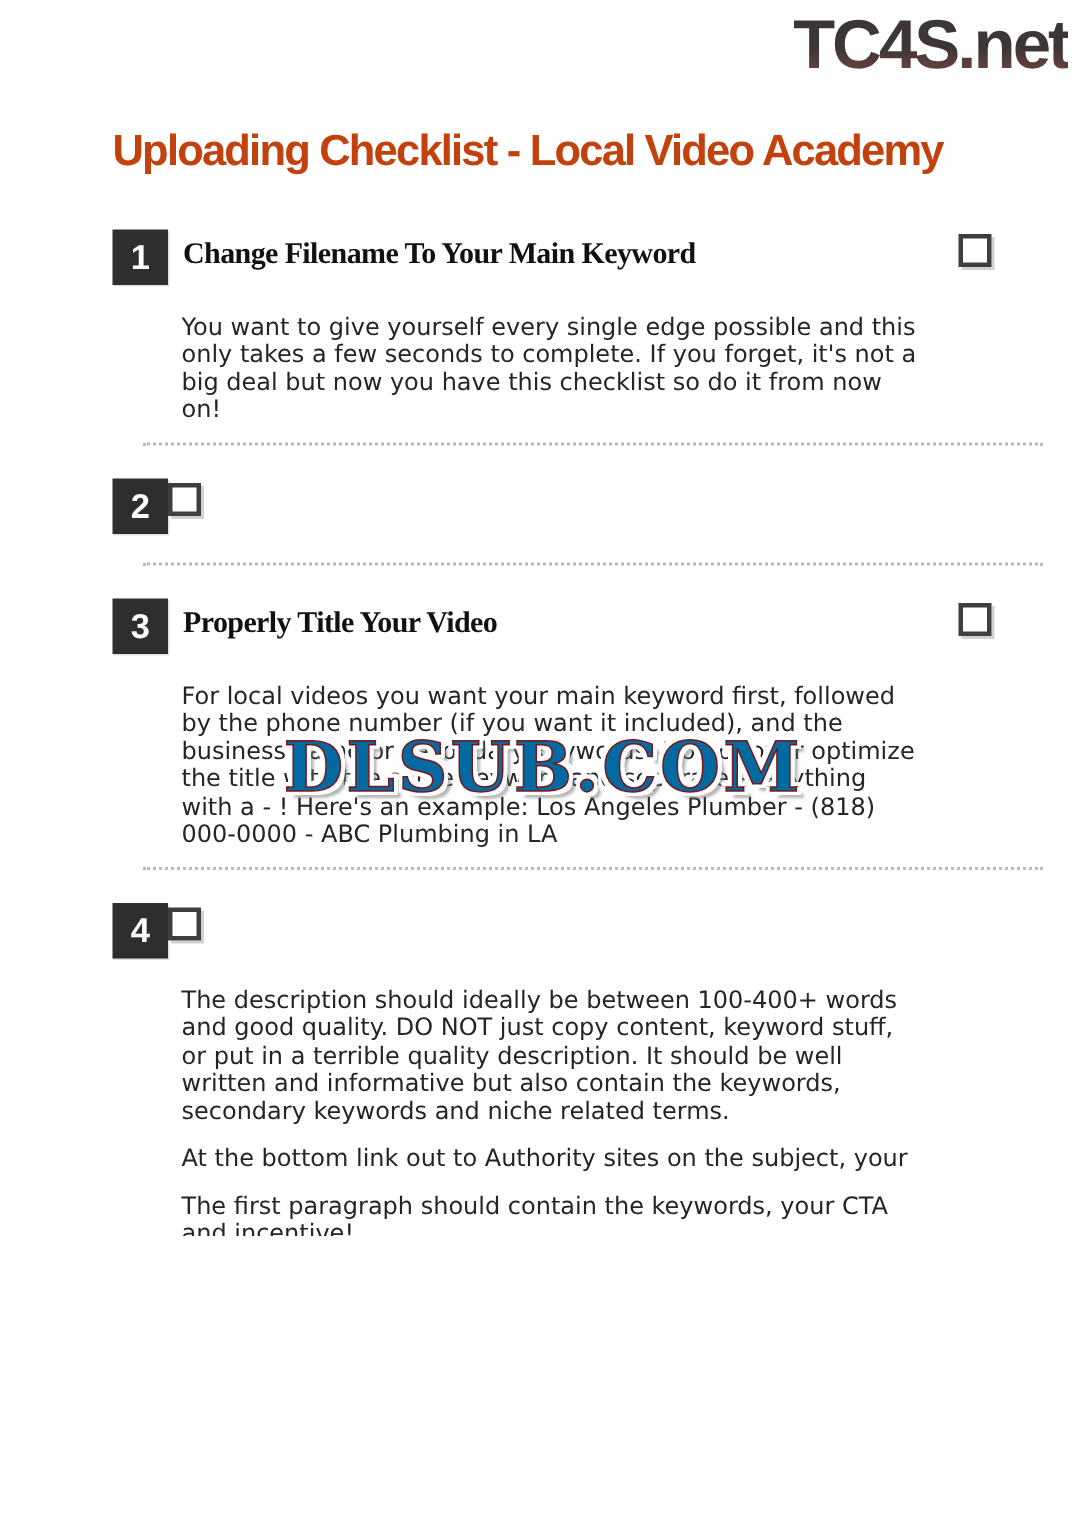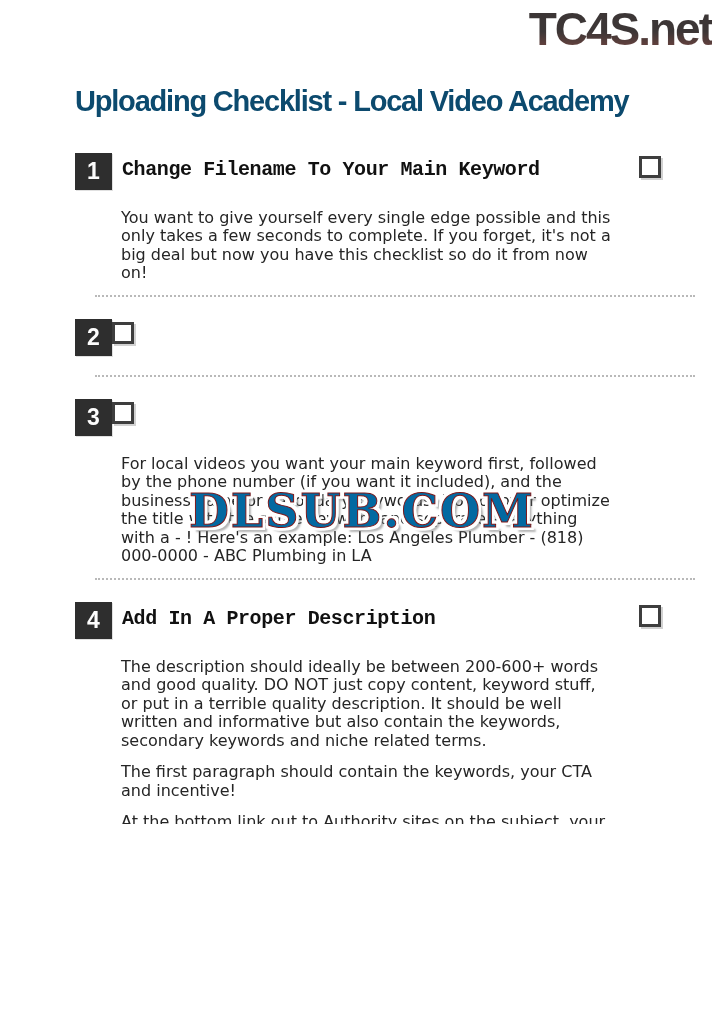--- a/index.html
+++ b/index.html
@@ -67,21 +67,21 @@
   }
 
   
   .doc { position: relative; padding: 86px 0 0 75px; z-index: 1; }
 
   .title {
     font-family: "Liberation Sans", sans-serif;
     font-weight: 700;
     font-size: 29px;
     letter-spacing: -1.2px;
-    color: #0c4a6e;
+    color: #c2410c;
     line-height: 1.1;
   }
   .intro {
     margin-top: 21px;
     width: 588px;
     font-size: 15px;
     line-height: 18.5px;
     color: #252525;
   }
 
@@ -103,21 +103,21 @@
     font-weight: 700;
     font-size: 23px;
     display: flex;
     align-items: center;
     justify-content: center;
     box-shadow: 1px 1px 0 rgba(0,0,0,0.12);
   }
   .item-heading {
     flex: 1 1 auto;
     margin: 5px 0 0 10px;
-    font-family: Liberation Mono, monospace;
+    font-family: Liberation Serif, serif;
     font-weight: 700;
     font-size: 20px;
     letter-spacing: -0.4px;
     color: #111;
   }
   .checkbox {
     flex: 0 0 auto;
     width: 22px;
     height: 22px;
     margin: 3px 14px 0 0;
@@ -171,32 +171,32 @@
         <div class="item-row">
           <span class="num-badge">2</span>
           <span class="checkbox"></span>
         </div>
         <hr class="divider">
       </section>
 
       <section class="item">
         <div class="item-row">
           <span class="num-badge">3</span>
+          <h2 class="item-heading">Properly Title Your Video</h2>
           <span class="checkbox"></span>
         </div>
         <p class="item-body">For local videos you want your main keyword first, followed by the phone number (if you want it included), and the business name or secondary keywords. Do not over optimize the title with the same keyword and separate everything with a - ! Here's an example: Los Angeles Plumber - (818) 000-0000 - ABC Plumbing in LA</p>
         <hr class="divider">
       </section>
 
       <section class="item">
         <div class="item-row">
           <span class="num-badge">4</span>
-          <h2 class="item-heading">Add In A Proper Description</h2>
-          <span class="checkbox"></span>
-        </div>
-        <p class="item-body">The description should ideally be between 200-600+ words and good quality. DO NOT just copy content, keyword stuff, or put in a terrible quality description. It should be well written and informative but also contain the keywords, secondary keywords and niche related terms.</p>
+          <span class="checkbox"></span>
+        </div>
+        <p class="item-body">The description should ideally be between 100-400+ words and good quality. DO NOT just copy content, keyword stuff, or put in a terrible quality description. It should be well written and informative but also contain the keywords, secondary keywords and niche related terms.</p>
+        <p class="item-body">At the bottom link out to Authority sites on the subject, your</p>
         <p class="item-body">The first paragraph should contain the keywords, your CTA and incentive!</p>
-        <p class="item-body">At the bottom link out to Authority sites on the subject, your</p>
       </section>
 
     </div>
   </div>
 </div>
 
 </body></html>

